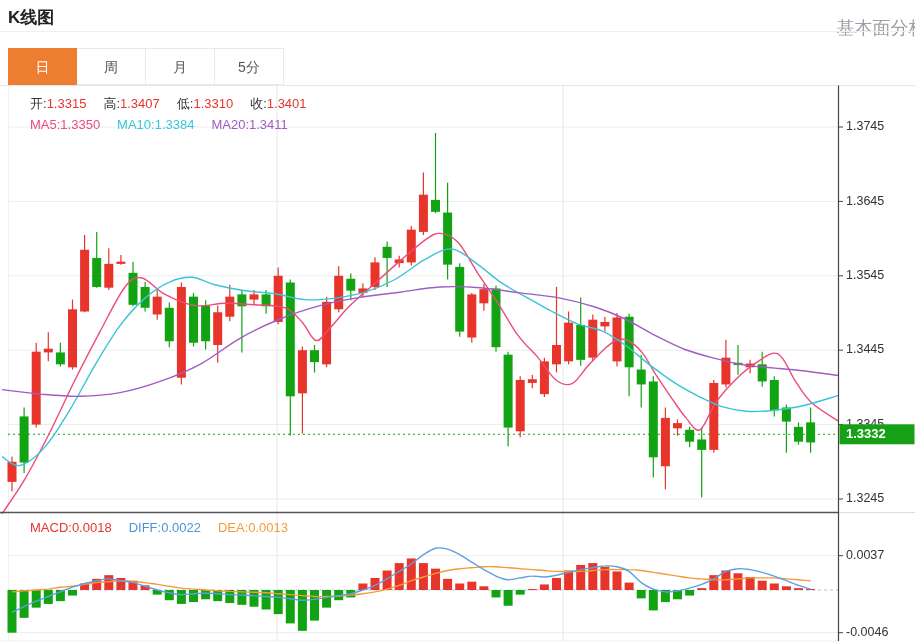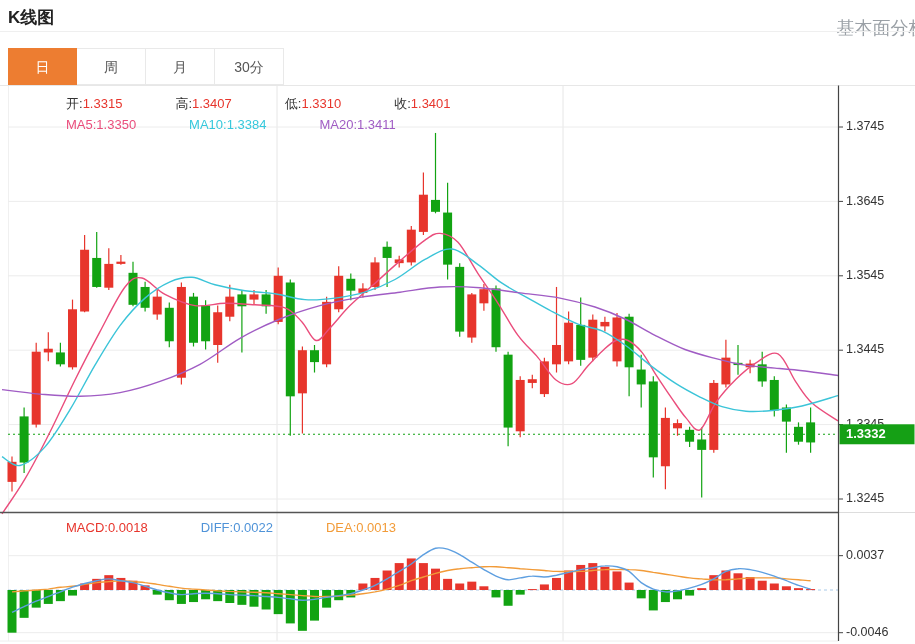--- a/index.html
+++ b/index.html
@@ -8,35 +8,35 @@
   .page-title{position:absolute;left:8px;top:6px;font-size:17px;font-weight:bold;color:#222;}
   .fund-link{position:absolute;right:7px;top:16px;font-size:18px;color:#9aa0a6;text-decoration:none;cursor:pointer;}
   .header-rule{position:absolute;left:0;top:31px;width:915px;height:1px;background:#efefef;}
   .tabbar{position:absolute;left:8px;top:48px;display:flex;}
   .tab{box-sizing:border-box;width:69px;height:37px;line-height:36px;text-align:center;
        font-size:14px;color:#555;background:#fff;border:1px solid #e9e9e9;border-left:none;cursor:pointer;}
   .tab:first-child{border-left:1px solid #e9e9e9;}
   .tab.active{background:#ed7d31;border-color:#ed7d31;color:#fff;}
   .overlay-row{position:absolute;font-size:13px;white-space:nowrap;z-index:3;}
   .overlay-row .lbl{color:#333;}
-  .overlay-row .item{margin-right:17px;margin-left:36px;}
+  .overlay-row .item{margin-right:17px;}
   #chart-svg{position:absolute;left:0;top:0;z-index:1;}
 </style>
 </head>
 <body>
 
 <div id="app">
   <div class="page-title">K线图</div>
   <a class="fund-link">基本面分析&gt;</a>
   <div class="header-rule"></div>
   <div class="tabbar" id="tabbar">
       <div class="tab active">日</div>
       <div class="tab">周</div>
       <div class="tab">月</div>
-      <div class="tab">30分</div>
+      <div class="tab">5分</div>
     </div>
 
   <svg id="chart-svg" width="915" height="644">
       <rect x="0" y="85.5" width="915" height="555.5" fill="#ffffff"></rect>
       <line x1="277" y1="85.5" x2="277" y2="641" stroke="#e6e6e6" stroke-width="1"></line>
       <line x1="563" y1="85.5" x2="563" y2="641" stroke="#e6e6e6" stroke-width="1"></line>
       <line x1="8.5" y1="85.5" x2="8.5" y2="641" stroke="#f0f0f0"></line>
       <line x1="8" y1="127" x2="838" y2="127" stroke="#ececec" stroke-width="1"></line>
       <line x1="838" y1="127" x2="843" y2="127" stroke="#444" stroke-width="1"></line>
       <text x="846" y="127" fill="#333" font-size="12.5" dominant-baseline="middle" font-family="Liberation Sans, sans-serif">1.3745</text>

